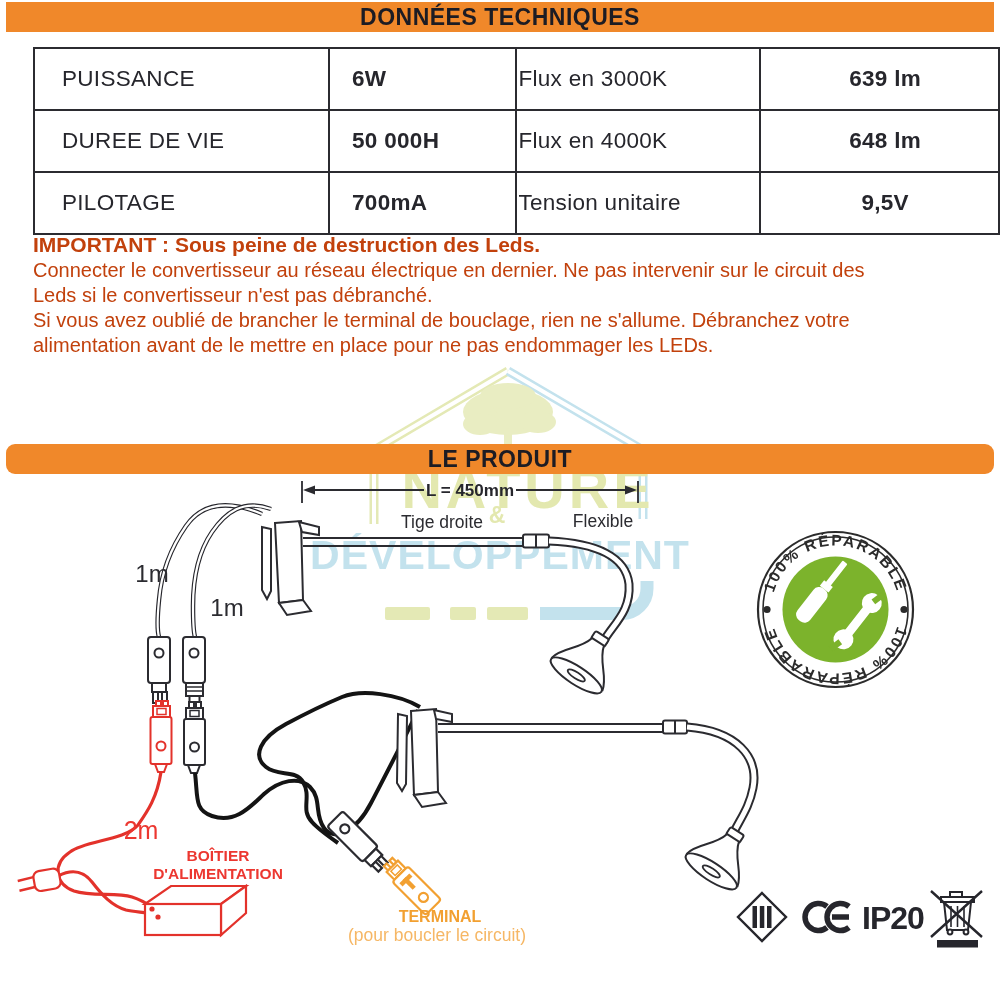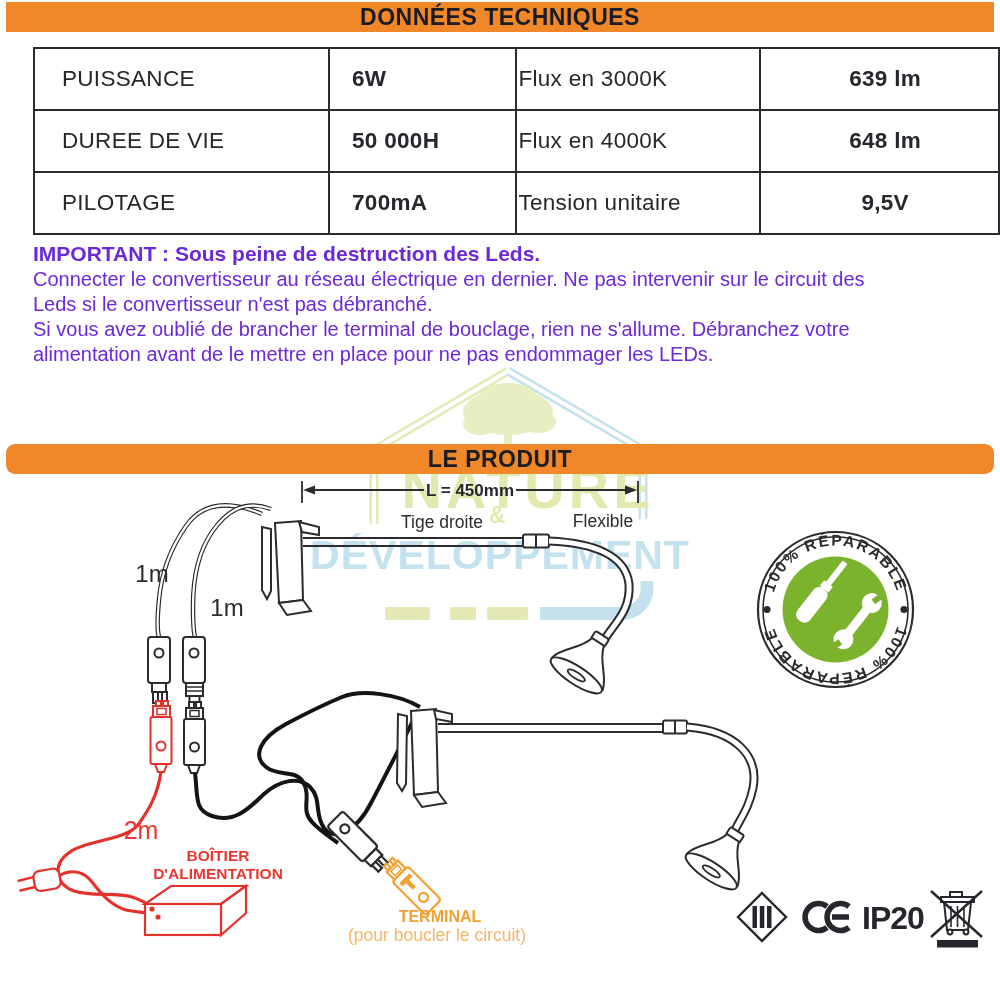--- a/index.html
+++ b/index.html
@@ -10,21 +10,21 @@
        font-weight:bold;font-size:23px;letter-spacing:.5px;color:#1c1c24;}
   #bar-tech{top:2px;}
   #bar-prod{top:444px;z-index:3;border-radius:9px;}
   table.spec{position:absolute;left:33px;top:47px;border-collapse:collapse;table-layout:fixed;z-index:2;}
   table.spec td{border:2px solid #2b2b30;height:58px;font-size:22.5px;letter-spacing:.3px;
                 vertical-align:middle;background:#fff;margin-left:20px;}
   td.c0{width:266px;padding-left:27px;}
   td.c1{width:163px;padding-left:22px;font-weight:bold;}
   td.c2{width:241px;padding-left:1px;}
   td.c3{width:225px;text-align:center;font-weight:bold;padding-left:12px;}
-  .important{position:absolute;left:33px;top:240px;width:950px;z-index:2;color:#6d28d9;}
+  .important{position:absolute;left:33px;top:231px;width:950px;z-index:2;color:#c2410c;}
   .important .head{font-weight:bold;font-size:21px;line-height:27px;white-space:nowrap;}
   .important .ln{font-size:20px;line-height:25px;white-space:nowrap;}
   svg{position:absolute;left:0;}
   #wm{top:360px;z-index:1;}
   #diagram{top:455px;z-index:4;}
   text{font-family:"Liberation Sans",sans-serif;}
 </style>
 </head>
 <body>
 

